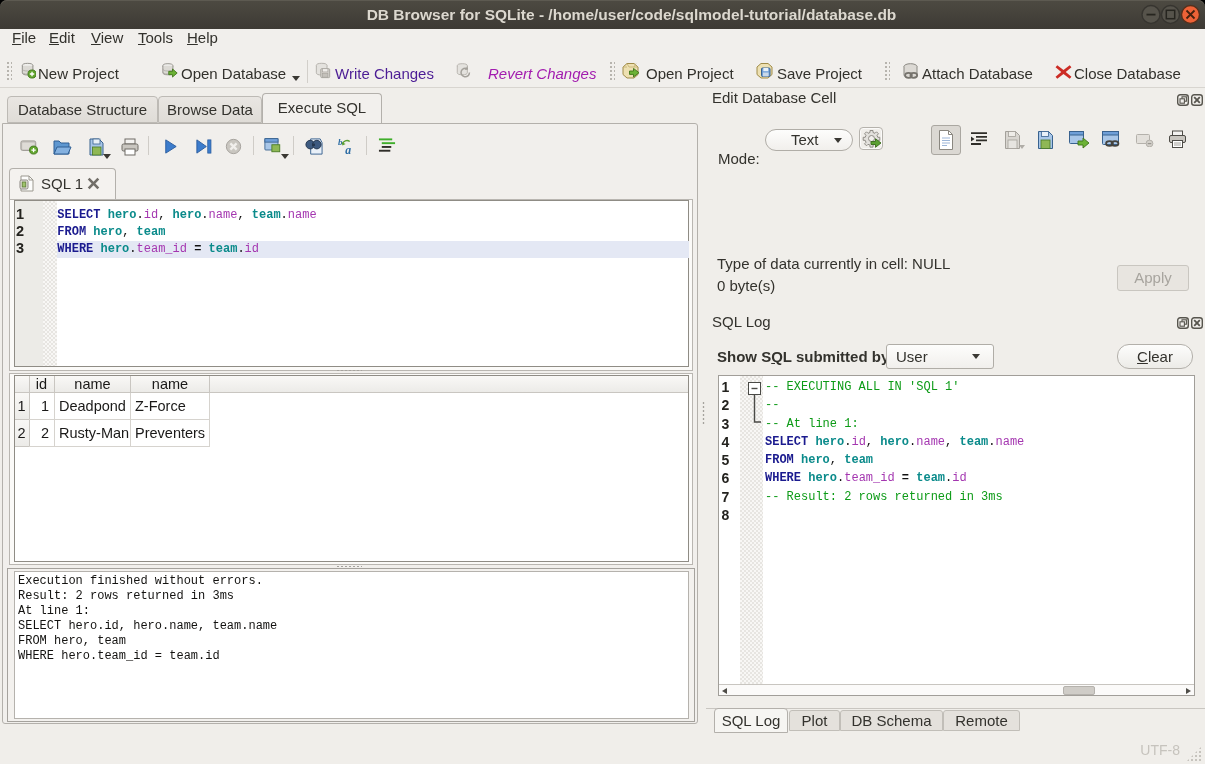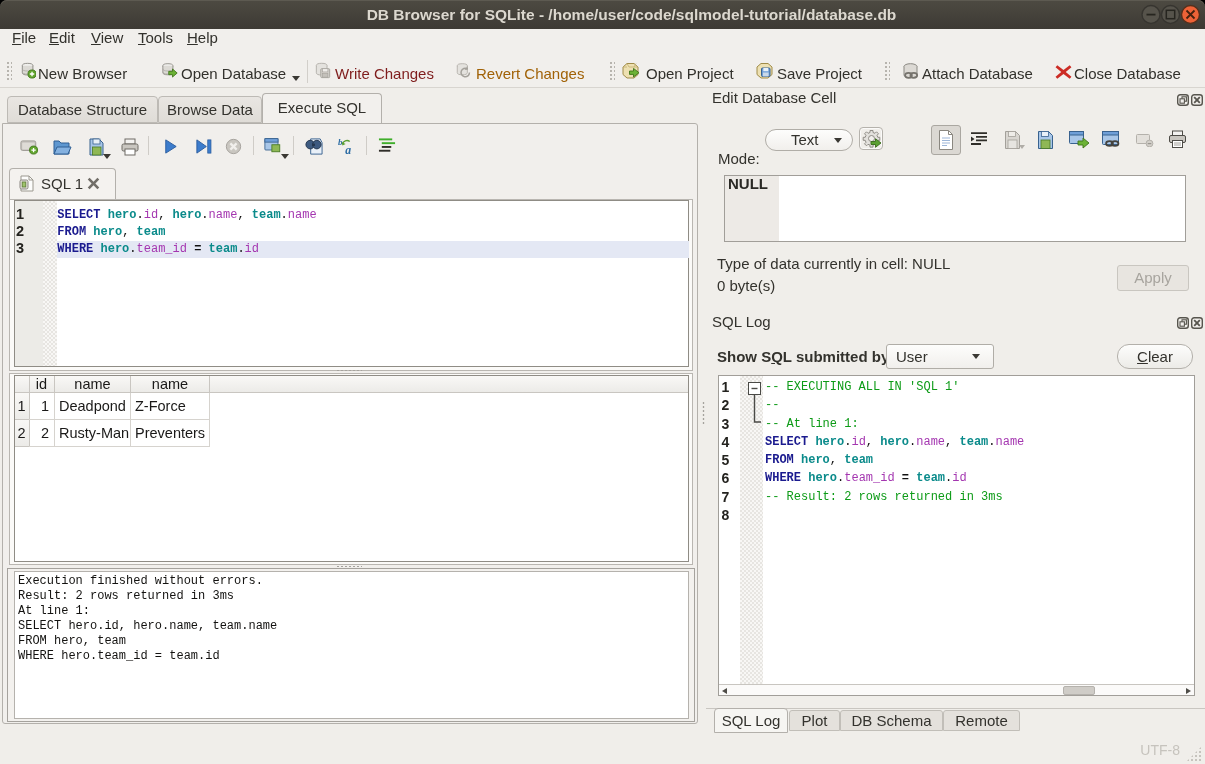--- a/index.html
+++ b/index.html
@@ -47,48 +47,48 @@
 
   <div class="abs" style="left:6px;top:5px;width:6px;height:21px;background-image:radial-gradient(#b7b4ae 1px,transparent 1.2px);background-size:4px 4px;"></div>
 
   <svg class="abs" style="left:21px;top:6px;" width="15" height="17" viewBox="0 0 17 19">
     <ellipse cx="7.5" cy="4" rx="6" ry="2.6" fill="#f0efec" stroke="#8a8882"></ellipse>
     <path d="M1.5 4 v8 a6 2.6 0 0 0 12 0 v-8" fill="#dcdad5" stroke="#8a8882"></path>
     <path d="M1.5 7.5 a6 2.6 0 0 0 12 0 M1.5 11 a6 2.6 0 0 0 12 0" fill="none" stroke="#a5a29c" stroke-width="0.8"></path>
     <circle cx="12.5" cy="13.5" r="4.6" fill="#62a62e" stroke="#3e7419"></circle>
     <path d="M12.5 11 v5 M10 13.5 h5" stroke="#fff" stroke-width="1.5"></path>
   </svg>
-  <span class="abs" style="left:38px;top:9.5px;line-height:15px;">New Browser</span>
+  <span class="abs" style="left:38px;top:9.5px;line-height:15px;">New Project</span>
 
   <svg class="abs" style="left:162px;top:6px;" width="16" height="17" viewBox="0 0 19 19">
     <ellipse cx="7" cy="4" rx="6" ry="2.6" fill="#f0efec" stroke="#8a8882"></ellipse>
     <path d="M1 4 v8 a6 2.6 0 0 0 12 0 v-8" fill="#dcdad5" stroke="#8a8882"></path>
     <path d="M1 7.5 a6 2.6 0 0 0 12 0 M1 11 a6 2.6 0 0 0 12 0" fill="none" stroke="#a5a29c" stroke-width="0.8"></path>
     <path d="M8 10.5 h4.5 v-2.8 l5.5 4.8 -5.5 4.8 v-2.8 h-4.5 z" fill="#6cb236" stroke="#3e7419" stroke-width="1"></path>
   </svg>
   <span class="abs" style="left:181px;top:9.5px;line-height:15px;">Open Database</span>
   <div class="abs" style="left:292px;top:20px;width:0;height:0;border-left:4px solid transparent;border-right:4px solid transparent;border-top:5px solid #3a3833;"></div>
   <div class="abs" style="left:307px;top:4px;width:1px;height:23px;background:#d2cfca;"></div>
 
   <svg class="abs" style="left:315px;top:6px;" width="16" height="17" viewBox="0 0 18 19">
     <ellipse cx="7.5" cy="4" rx="6" ry="2.6" fill="#e4e2de" stroke="#b0ada7"></ellipse>
     <path d="M1.5 4 v8 a6 2.6 0 0 0 12 0 v-8" fill="#e4e2de" stroke="#b0ada7"></path>
     <rect x="6.5" y="7.5" width="10" height="10" rx="1" fill="#d4d1cc" stroke="#a4a19b"></rect>
     <rect x="8.5" y="7.5" width="6" height="3.6" fill="#efedea" stroke="#a4a19b" stroke-width="0.7"></rect>
     <rect x="8.5" y="13" width="6" height="4" fill="#c4c1bb" stroke="#a4a19b" stroke-width="0.7"></rect>
   </svg>
-  <span class="abs" style="left:335px;top:9.5px;line-height:15px;color:#7f1d1d;">Write Changes</span>
+  <span class="abs" style="left:335px;top:9.5px;line-height:15px;color:#4c1d95;">Write Changes</span>
 
   <svg class="abs" style="left:456px;top:6px;" width="16" height="17" viewBox="0 0 19 19">
     <ellipse cx="7.5" cy="4" rx="6" ry="2.6" fill="#e4e2de" stroke="#b0ada7"></ellipse>
     <path d="M1.5 4 v8 a6 2.6 0 0 0 12 0 v-8" fill="#e4e2de" stroke="#b0ada7"></path>
     <path d="M16 12 a5 5 0 1 1 -2.5 -4.4" fill="none" stroke="#a4a19b" stroke-width="1.8"></path>
     <path d="M13.5 4.5 l0.8 3.8 -4 0.5 z" fill="#a4a19b"></path>
   </svg>
-  <span class="abs" style="left:476px;top:9.5px;line-height:15px;color:#a16207;">Revert Changes</span>
+  <span class="abs" style="left:488px;top:9.5px;line-height:15px;color:#a21caf;font-style:italic;">Revert Changes</span>
   <div class="abs" style="left:609px;top:5px;width:6px;height:21px;background-image:radial-gradient(#b7b4ae 1px,transparent 1.2px);background-size:4px 4px;"></div>
 
   <svg class="abs" style="left:622px;top:6px;" width="19" height="18" viewBox="0 0 19 18">
     <path d="M5 1.5 h7 l4 3.5 v7.5 l-4 3.5 h-7 l-4-3.5 v-7.5 z" fill="#ede0b2" stroke="#a08b48"></path>
     <path d="M5 1.5 l2 3.5 h5 l2-3.5 M1 5 l4 0 M16 5 l-4 0" fill="none" stroke="#c4b070" stroke-width="0.8"></path>
     <path d="M7.5 9 h4 v-2.6 l5.5 4.3 -5.5 4.3 v-2.6 h-4 z" fill="#6cb236" stroke="#3e7419" stroke-width="0.9"></path>
   </svg>
   <span class="abs" style="left:646px;top:9.5px;line-height:15px;">Open Project</span>
 
   <svg class="abs" style="left:756px;top:6px;" width="19" height="18" viewBox="0 0 19 18">
@@ -318,24 +318,20 @@
   </svg>
   <svg class="abs" style="left:462px;top:42px;" width="19" height="19" viewBox="0 0 19 19">
     <rect x="4.5" y="1" width="10" height="4.5" fill="#f4f3f1" stroke="#4e4c47"></rect>
     <rect x="1.5" y="5.5" width="16" height="7" rx="1.5" fill="#c9c6c0" stroke="#4e4c47"></rect>
     <rect x="4.5" y="10.5" width="10" height="7" fill="#fff" stroke="#4e4c47"></rect>
     <g stroke="#a3a09a" stroke-width="1">
         <path d="M6 13 h7 M6 15 h7"></path>
       </g>
   </svg>
 
-  <div class="abs" style="left:18px;top:87px;width:462px;height:67px;background:#fff;border:1px solid #a19e99;box-sizing:border-box;">
-    <div class="abs" style="left:0;top:0;width:54px;height:65px;background:#edeae6;"></div>
-    <div class="abs" style="left:3px;top:-1px;font-size:15px;font-weight:bold;color:#2a2925;">NULL</div>
-  </div>
   <div class="abs" style="left:11px;top:168px;line-height:15px;">Type of data currently in cell: NULL</div>
   <div class="abs" style="left:11px;top:190px;line-height:15px;">0 byte(s)</div>
   <div class="abs" style="left:411px;top:177px;width:72px;height:26px;background:#e8e5e0;border:1px solid #c9c6c0;border-radius:3px;box-sizing:border-box;text-align:center;line-height:24px;font-size:15px;color:#a7a49e;">Apply</div>
 </div>
 
 <div class="abs" id="sqllog" style="left:706px;top:312px;width:499px;height:390px;font-size:15px;color:#33322d;">
   <div class="abs" style="left:6px;top:2px;line-height:15px;">SQL Log</div>
   <svg class="abs" style="left:471px;top:5px;" width="26" height="12" viewBox="0 0 26 12">
     <rect x="0.7" y="0.7" width="10.6" height="10.6" rx="2.5" fill="none" stroke="#57554e" stroke-width="1.4"></rect>
     <rect x="5" y="2.8" width="4.4" height="4.4" fill="none" stroke="#57554e" stroke-width="1.1"></rect>

